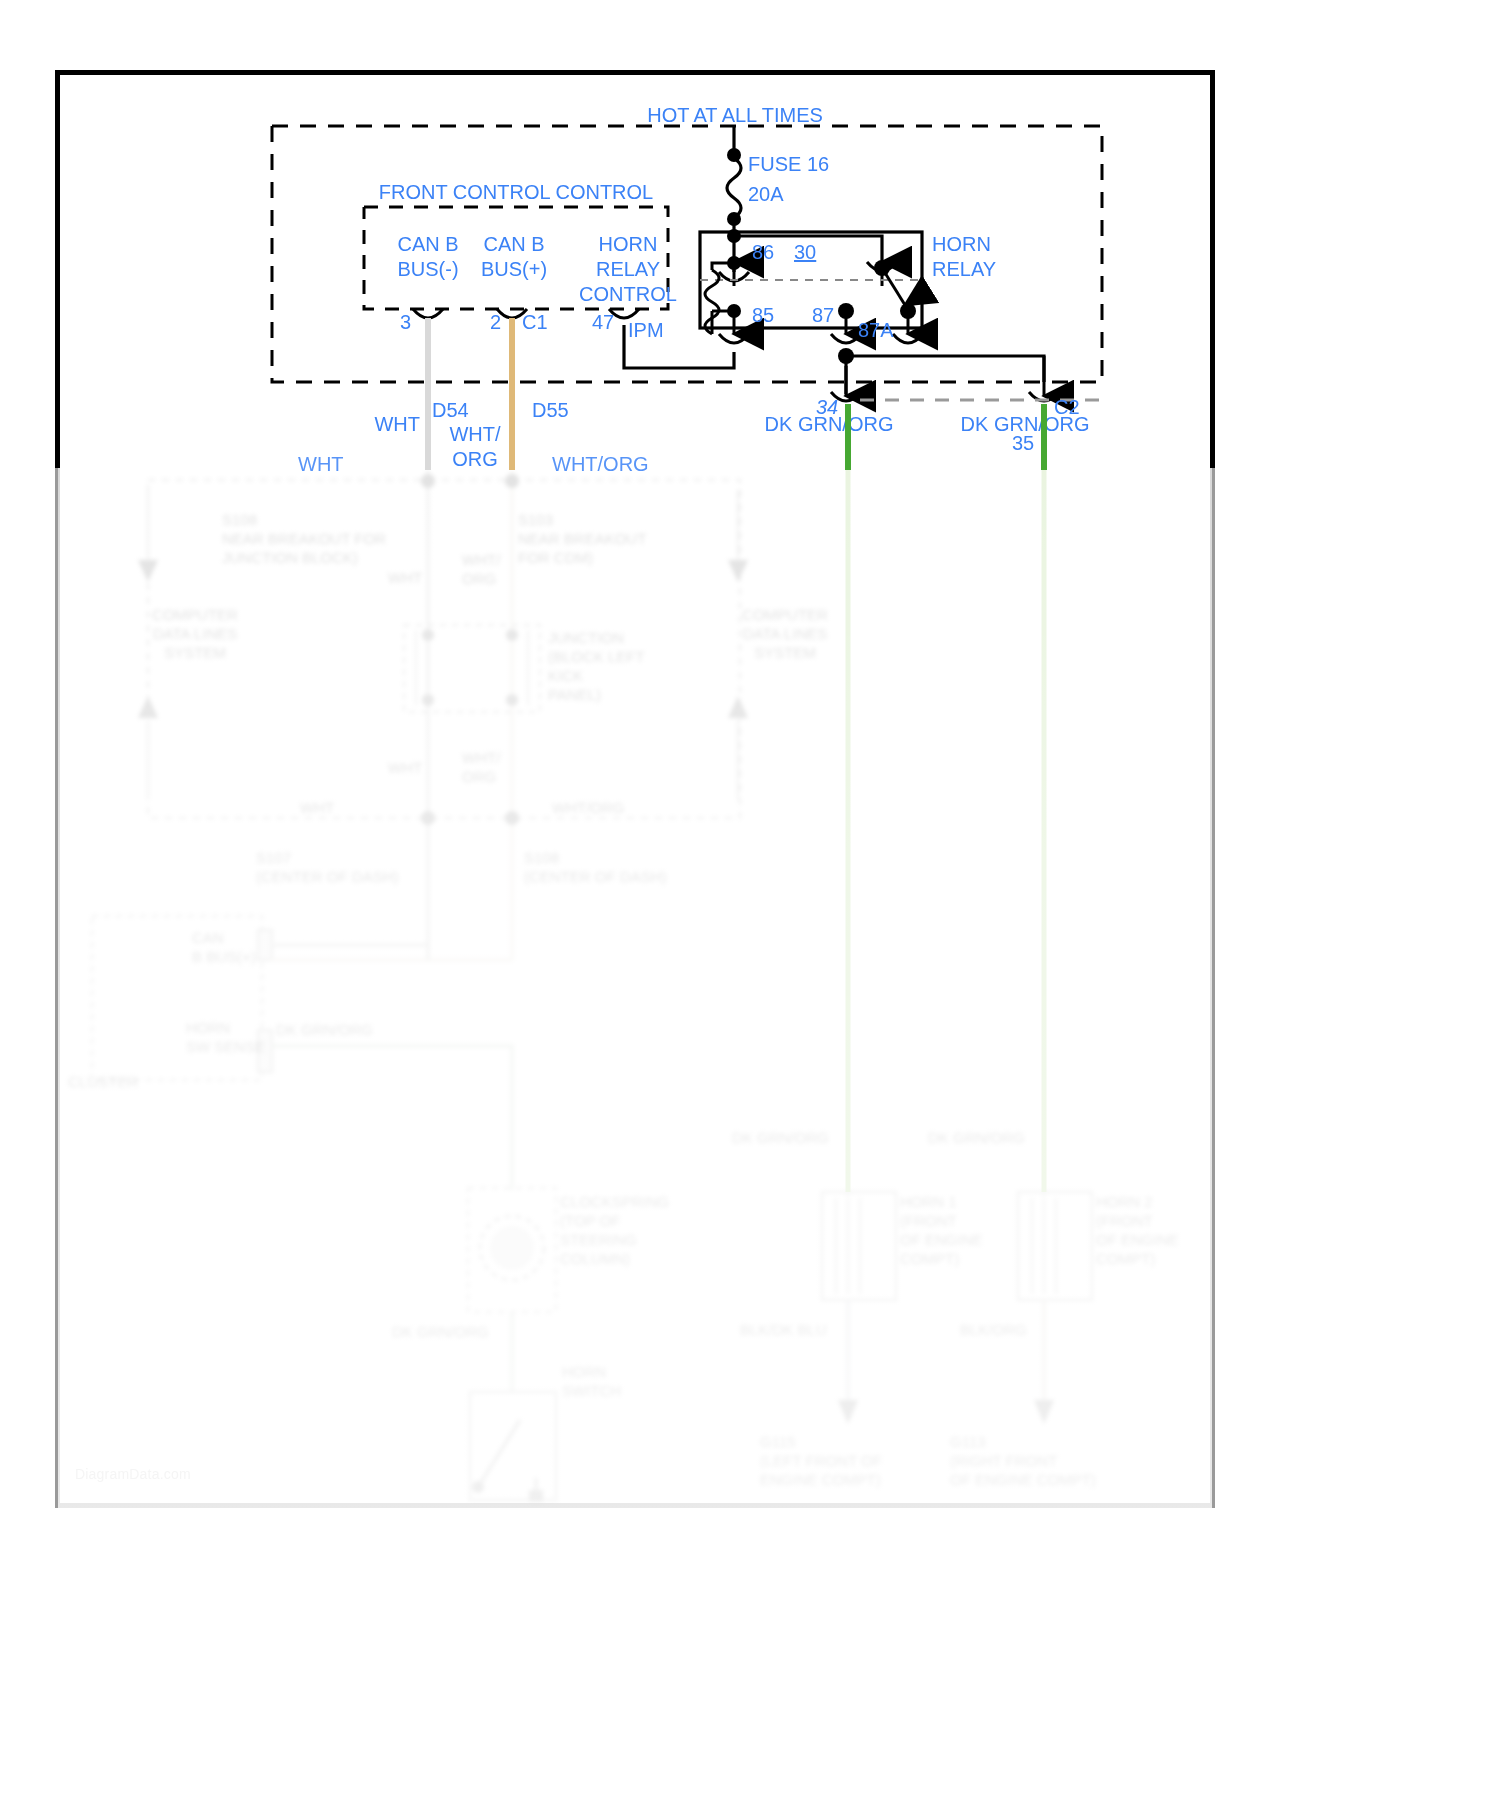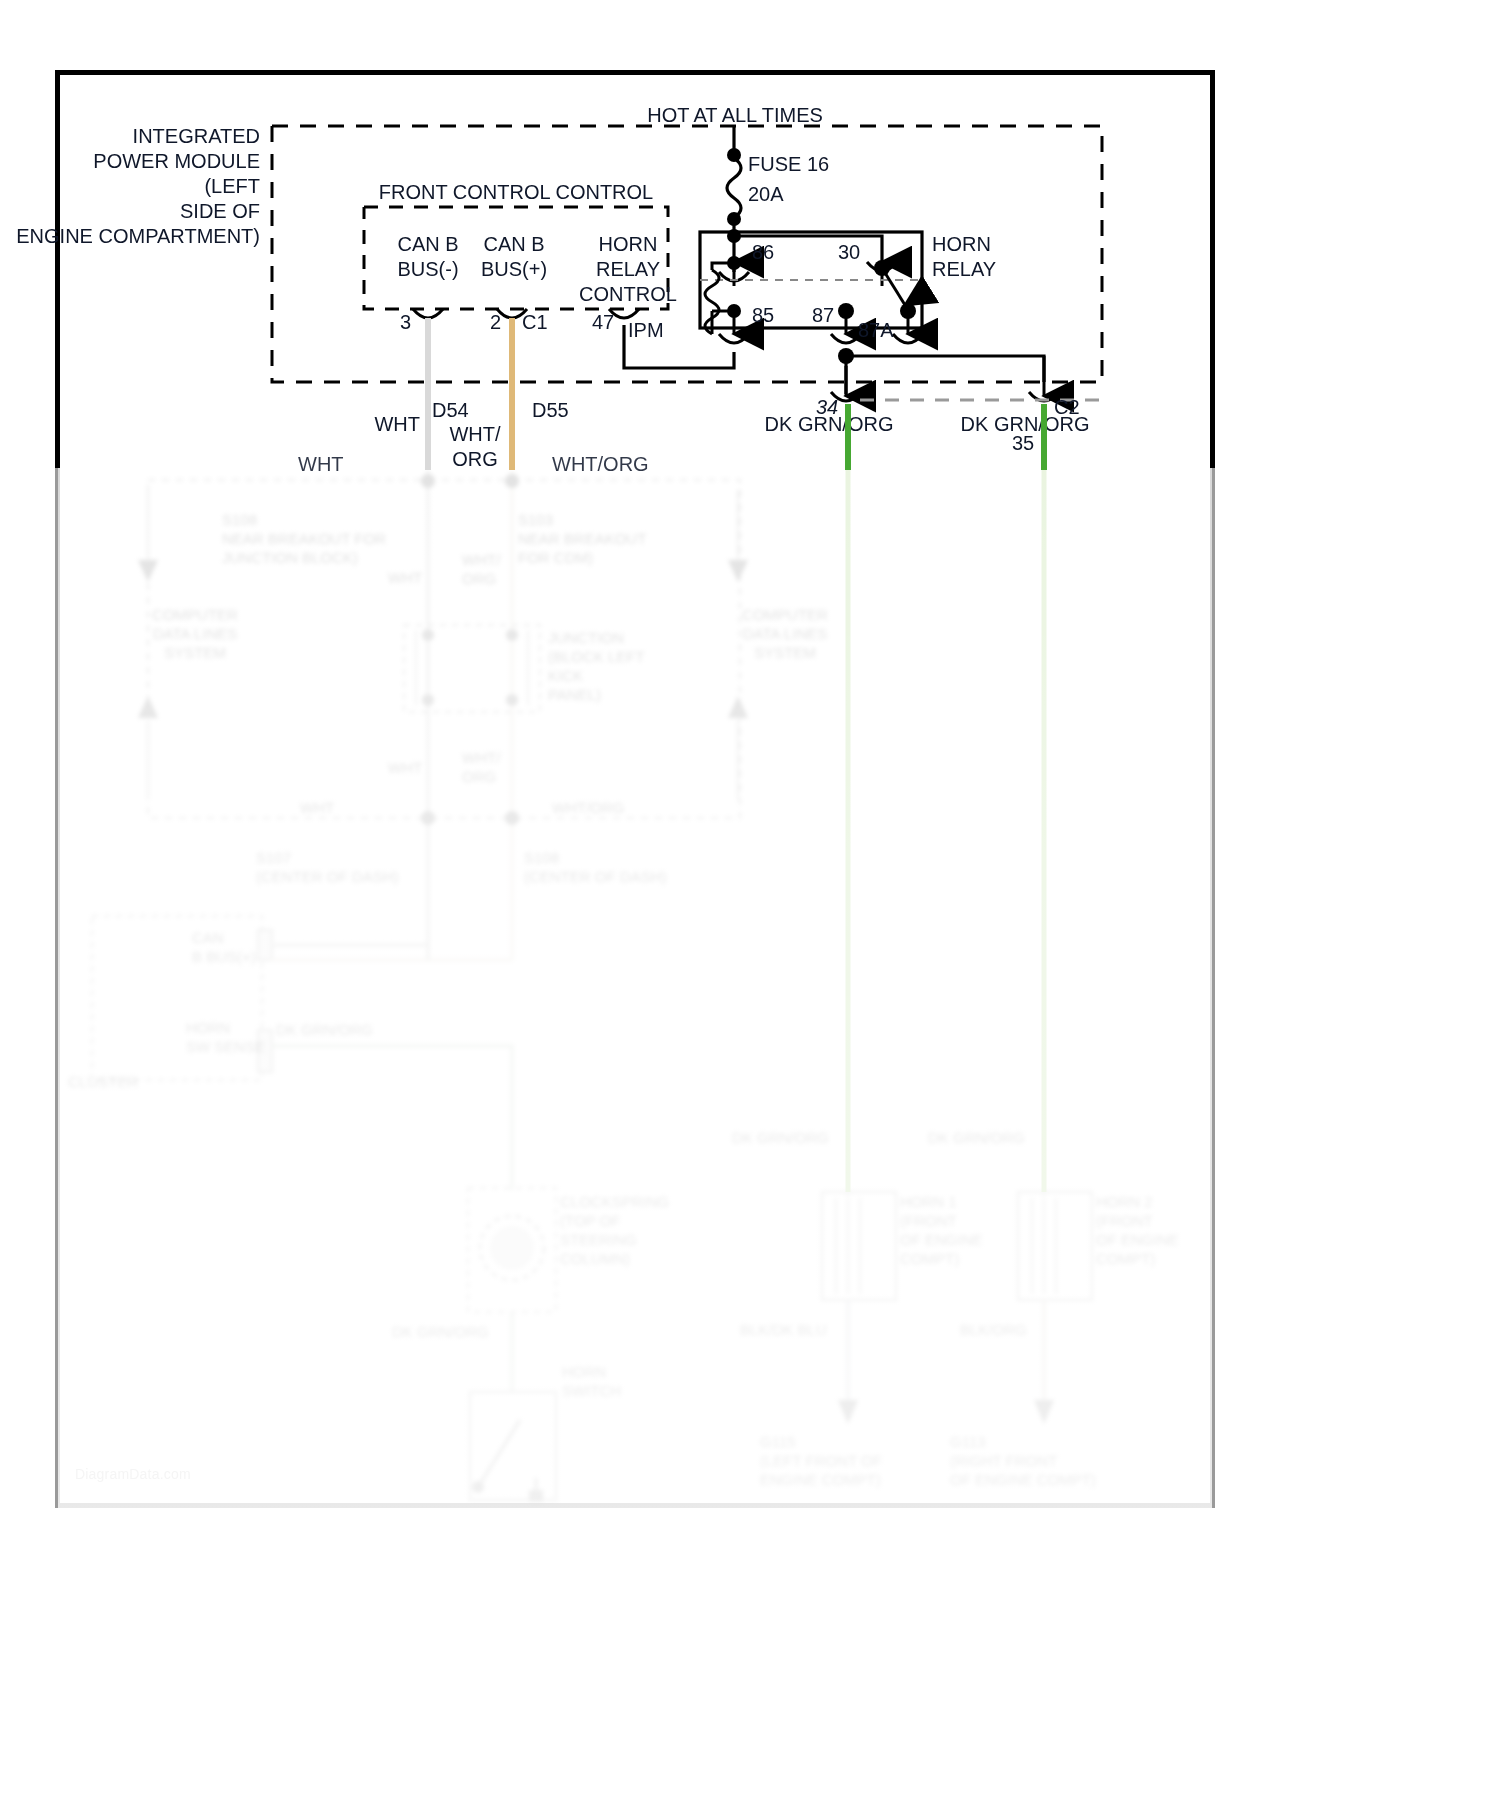--- a/index.html
+++ b/index.html
@@ -32,21 +32,21 @@
 
   
   .layer{position:absolute; left:0; top:0; width:1500px; height:1814px; pointer-events:none;}
   .layer.sharp{z-index:4;}
   .layer.faded{z-index:2; filter:blur(2.3px) opacity(0.34) grayscale(0.55);}
 
   
   .lbl{
     position:absolute;
     font-family:"Liberation Sans", sans-serif;
-    color:#0f172a;
+    color:#3b82f6;
     font-size:19px;
     line-height:23px;
     white-space:pre;
     z-index:6;
   }
   .lbl.c{text-align:center;}
   .lbl.r{text-align:right;}
   .lbl.big{font-size:20px; line-height:25px;}
 
   .faded-lbl{
@@ -316,25 +316,20 @@
   <svg class="layer" style="z-index:7;" viewBox="0 0 1500 1814">
 
     <path d="M428 318 L428 470" stroke="#d9d9d9" stroke-width="6" fill="none"></path>
 
     <path d="M512 318 L512 470" stroke="#dfb978" stroke-width="6" fill="none"></path>
 
     <path d="M848 404 L848 470" stroke="#46a832" stroke-width="6" fill="none"></path>
     <path d="M1044 404 L1044 470" stroke="#46a832" stroke-width="6" fill="none"></path>
   </svg>
 
-  <div class="lbl big r" style="left:10px; top:124px; width:250px;">INTEGRATED
-POWER MODULE
-(LEFT
-SIDE OF
-ENGINE COMPARTMENT)</div>
 
   <div class="lbl big c" style="left:560px; top:103px; width:350px;">HOT AT ALL TIMES</div>
 
   <div class="lbl big c" style="left:366px; top:180px; width:300px;">FRONT CONTROL CONTROL</div>
 
   <div class="lbl big c" style="left:378px; top:232px; width:100px;">CAN B
 BUS(-)</div>
   <div class="lbl big c" style="left:464px; top:232px; width:100px;">CAN B
 BUS(+)</div>
   <div class="lbl big c" style="left:576px; top:232px; width:104px;">HORN
@@ -345,21 +340,21 @@
   <div class="lbl big" style="left:490px; top:310px;">2</div>
   <div class="lbl big" style="left:522px; top:310px;">C1</div>
   <div class="lbl big" style="left:592px; top:310px;">47</div>
   <div class="lbl big" style="left:628px; top:318px;">IPM</div>
 
   <div class="lbl big" style="left:748px; top:152px;">FUSE 16</div>
   <div class="lbl big" style="left:748px; top:182px;">20A</div>
 
   <div class="lbl big" style="left:752px; top:240px;">86</div>
   <div class="lbl big" style="left:752px; top:303px;">85</div>
-  <div class="lbl big" style="left:838px; top:240px;">30</div>
+  <div class="lbl big" style="left:794px; top:240px;text-decoration:underline;">30</div>
   <div class="lbl big" style="left:812px; top:303px;">87</div>
   <div class="lbl big" style="left:858px; top:318px;">87A</div>
 
   <div class="lbl big" style="left:932px; top:232px;">HORN
 RELAY</div>
 
   <div class="lbl big" style="left:432px; top:398px;text-align:center;">D54</div>
   <div class="lbl big r" style="left:320px; top:412px; width:100px;">WHT</div>
 
   <div class="lbl big" style="left:516px; top:398px;margin-left:16px;">D55</div>

